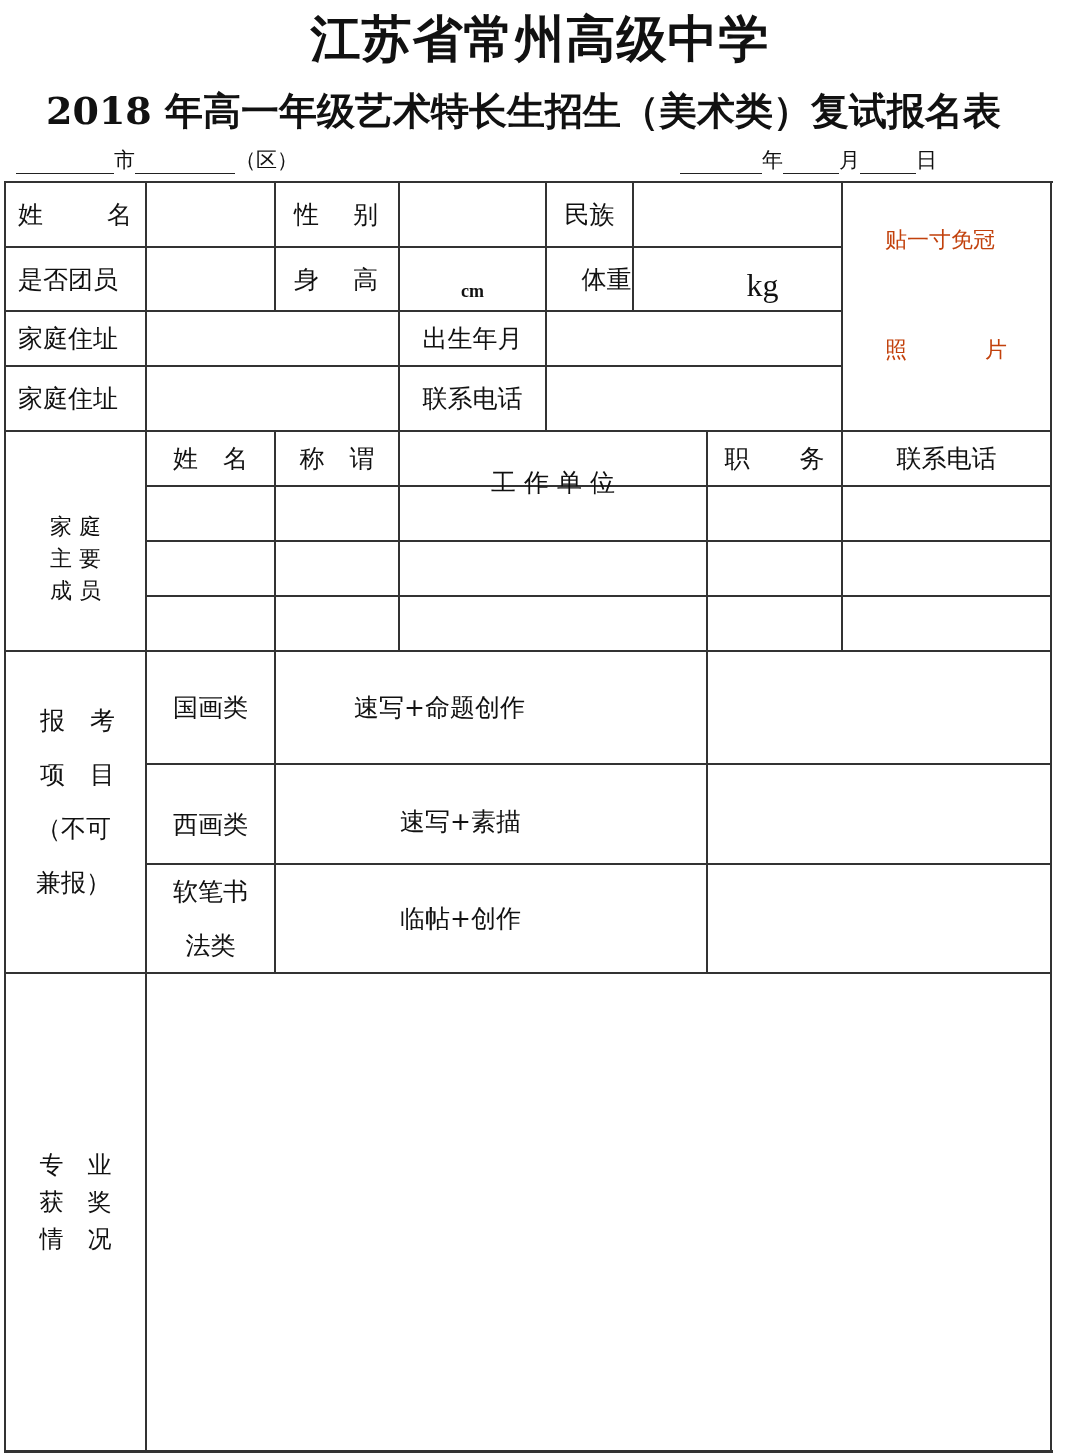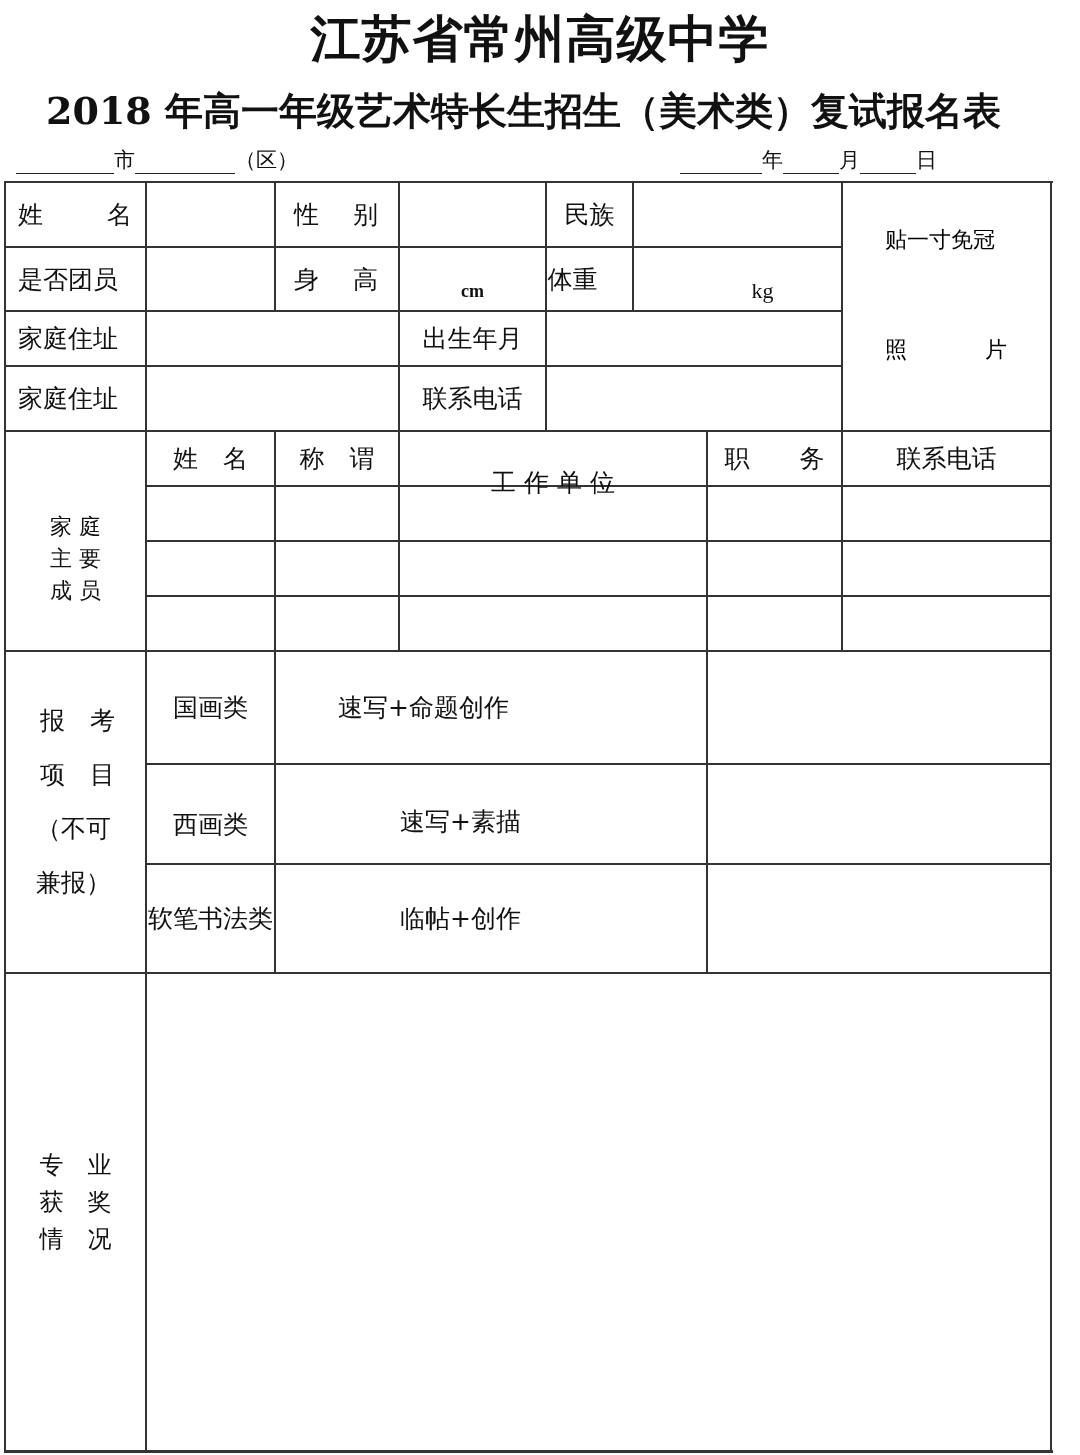--- a/index.html
+++ b/index.html
@@ -11,21 +11,21 @@
   .meta { position:absolute; top:146px; font-size:21px; white-space:nowrap; }
   .meta .blank { display:inline-block; border-bottom:1.5px solid #222; height:24px; vertical-align:bottom; }
   .meta-left { left:16px; }
   .meta-right { left:680px; }
   .ln { position:absolute; background:#333; }
   .h { height:2px; }
   .v { width:2px; }
   .cell { position:absolute; display:flex; align-items:center; font-size:25px; white-space:nowrap; }
   .c { justify-content:center; }
   .serif { font-family:"Liberation Serif","DejaVu Serif",serif; }
-  .photo { font-family:"DejaVu Serif","Liberation Serif",serif; font-size:22px; color:#000000; }
+  .photo { font-family:"DejaVu Serif","Liberation Serif",serif; font-size:22px; color:#c2410c; }
   .vert { flex-direction:column; justify-content:center; align-items:center; line-height:1.45; }
 </style>
 </head>
 <body>
 
 <div class="title t1">江苏省常州高级中学</div>
 <div class="title t2">2018 年高一年级艺术特长生招生（美术类）复试报名表</div>
 
 <div class="meta meta-left">
   <span class="blank" style="width:98px"></span><span>市</span><span class="blank" style="width:100px"></span><span>（区）</span>
@@ -86,23 +86,23 @@
 
 <div class="cell" style="left:18px;top:248px;width:125px;height:62px">是否团员</div>
 <div class="cell" style="left:147px;top:248px;width:127px;height:62px"></div>
 <div class="cell" style="left:294px;top:248px;width:84px;height:62px;justify-content:space-between">
   <span>身</span>
     <span>高</span>
 </div>
 <div class="cell" style="left:400px;top:248px;width:145px;height:62px;justify-content:center;align-items:flex-end;padding-bottom:0">
   <span class="serif" style="font-weight:bold;font-size:18px;margin-bottom:8px">cm</span>
 </div>
-<div class="cell c" style="left:530px;top:248px;width:85px;height:62px">体重</div>
+<div class="cell c" style="left:564px;top:248px;width:85px;height:62px">体重</div>
 <div class="cell" style="left:634px;top:248px;width:207px;height:62px;justify-content:center;align-items:flex-end">
-  <span class="serif" style="font-size:22px;margin-bottom:6px;margin-left:50px">kg</span>
+  <span class="serif" style="font-size:32px;margin-bottom:6px;margin-left:50px">kg</span>
 </div>
 
 <div class="cell" style="left:18px;top:312px;width:125px;height:53px">家庭住址</div>
 <div class="cell" style="left:147px;top:312px;width:251px;height:53px"></div>
 <div class="cell c" style="left:400px;top:312px;width:145px;height:53px">出生年月</div>
 <div class="cell" style="left:547px;top:312px;width:294px;height:53px"></div>
 
 <div class="cell" style="left:18px;top:367px;width:125px;height:63px">家庭住址</div>
 <div class="cell" style="left:147px;top:367px;width:251px;height:63px"></div>
 <div class="cell c" style="left:400px;top:367px;width:145px;height:63px">联系电话</div>
@@ -148,28 +148,28 @@
 </div>
 
 <div class="cell" style="left:6px;top:652px;width:139px;height:320px;flex-direction:column;align-items:flex-start;justify-content:center;line-height:54px;padding-left:30px;box-sizing:border-box;padding-bottom:20px">
   <span style="padding-left:4px">报　考</span>
   <span style="padding-left:4px">项　目</span>
   <span>（不可</span>
   <span>兼报）</span>
 </div>
 
 <div class="cell c" style="left:147px;top:652px;width:127px;height:111px">国画类</div>
-<div class="cell" style="left:276px;top:652px;width:430px;height:111px;padding-left:62px;box-sizing:border-box">速写+命题创作</div>
+<div class="cell" style="left:276px;top:652px;width:430px;height:111px;padding-left:78px;box-sizing:border-box">速写+命题创作</div>
 <div class="cell" style="left:708px;top:652px;width:342px;height:111px"></div>
 
 <div class="cell c" style="left:147px;top:765px;width:127px;height:98px;padding-top:20px;box-sizing:border-box">西画类</div>
 <div class="cell" style="left:276px;top:765px;width:430px;height:98px;padding-left:124px;padding-top:14px;box-sizing:border-box">速写+素描</div>
 <div class="cell" style="left:708px;top:765px;width:342px;height:98px"></div>
 
-<div class="cell" style="left:147px;top:865px;width:127px;height:107px;flex-direction:row;justify-content:center;align-items:center;line-height:54px">
+<div class="cell" style="left:147px;top:865px;width:127px;height:107px;flex-direction:column;justify-content:center;align-items:center;line-height:54px">
   <span>软笔书</span>
   <span>法类</span>
 </div>
 <div class="cell" style="left:276px;top:865px;width:430px;height:107px;padding-left:124px;box-sizing:border-box">临帖+创作</div>
 <div class="cell" style="left:708px;top:865px;width:342px;height:107px"></div>
 
 <div class="cell" style="left:6px;top:974px;width:139px;height:476px;flex-direction:column;justify-content:center;align-items:center;line-height:37px;font-size:24px;padding-bottom:20px;box-sizing:border-box">
   <span>专　业</span>
   <span>获　奖</span>
   <span>情　况</span>

